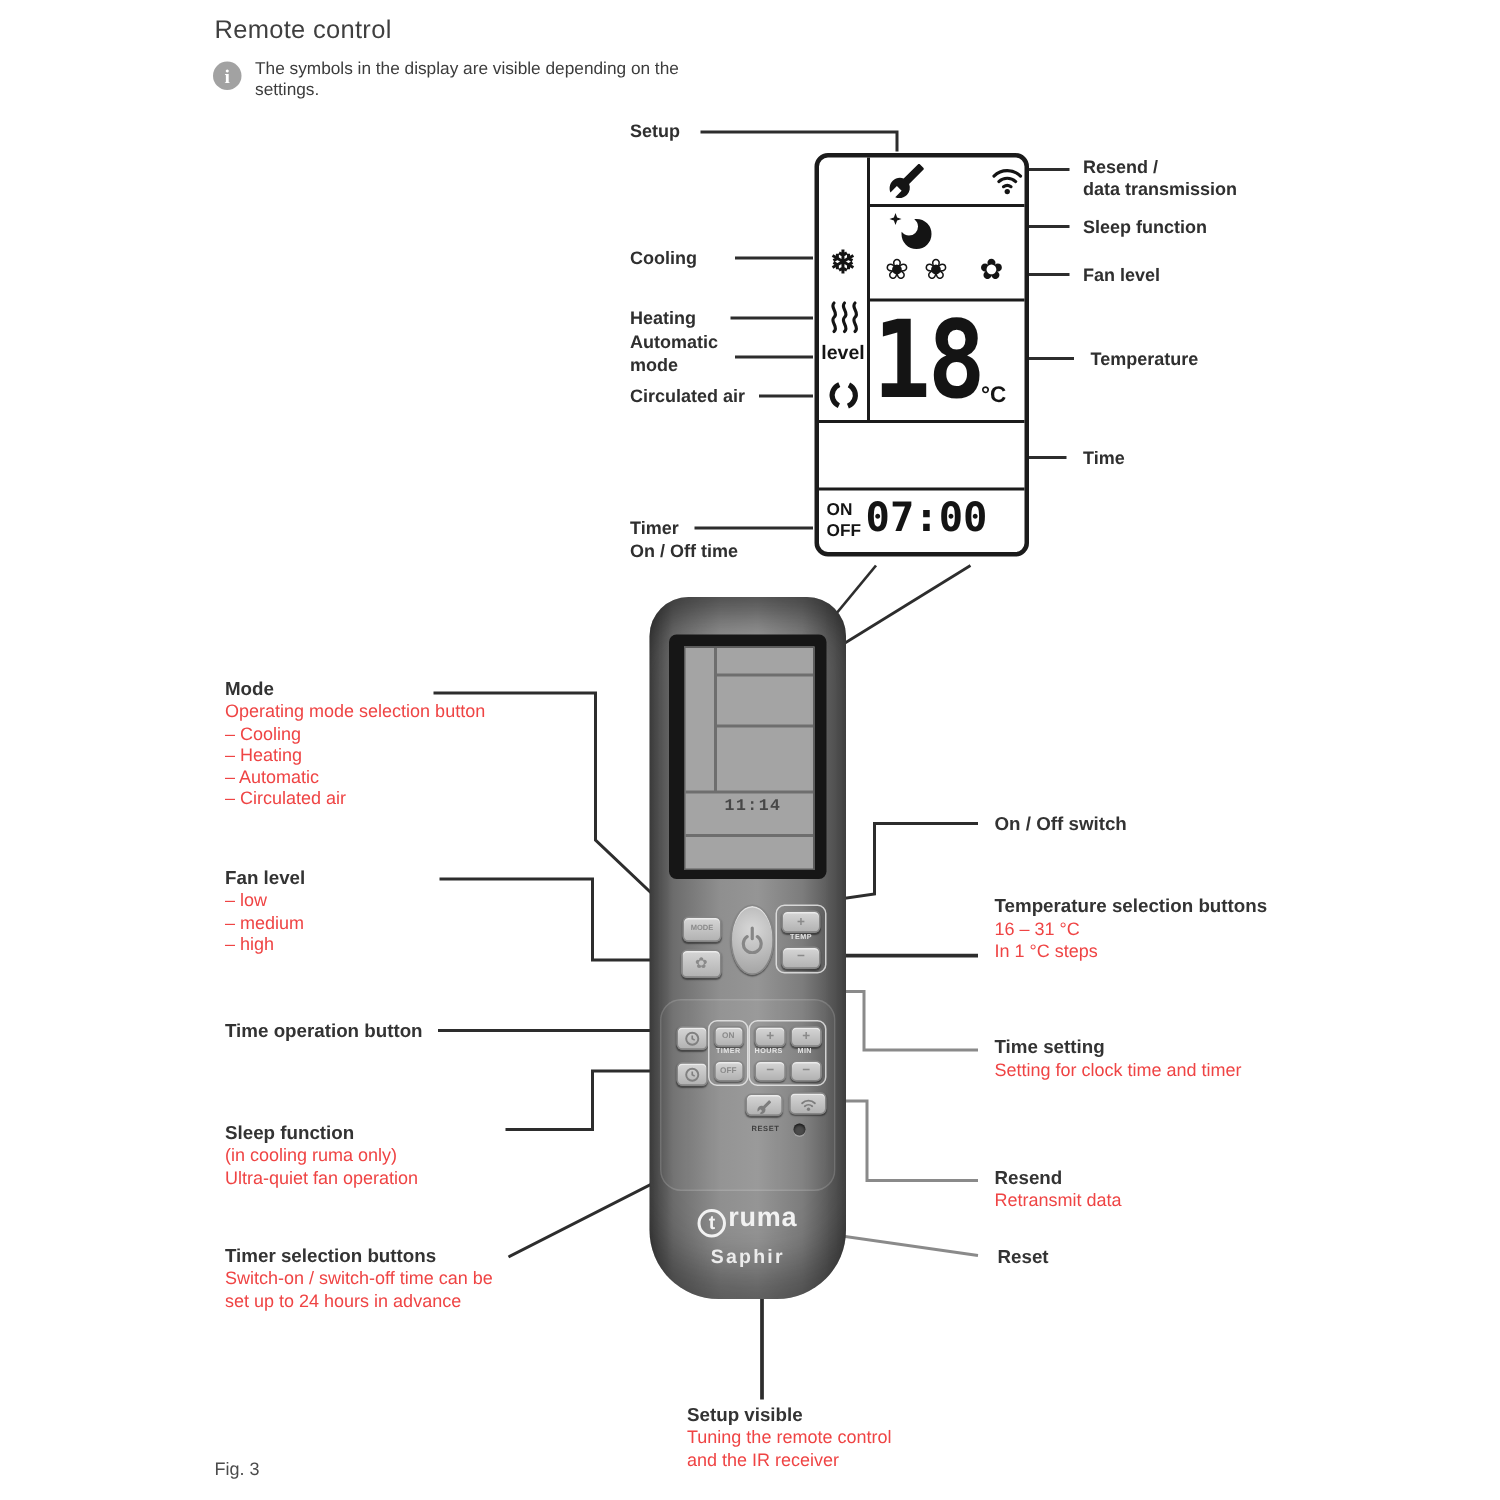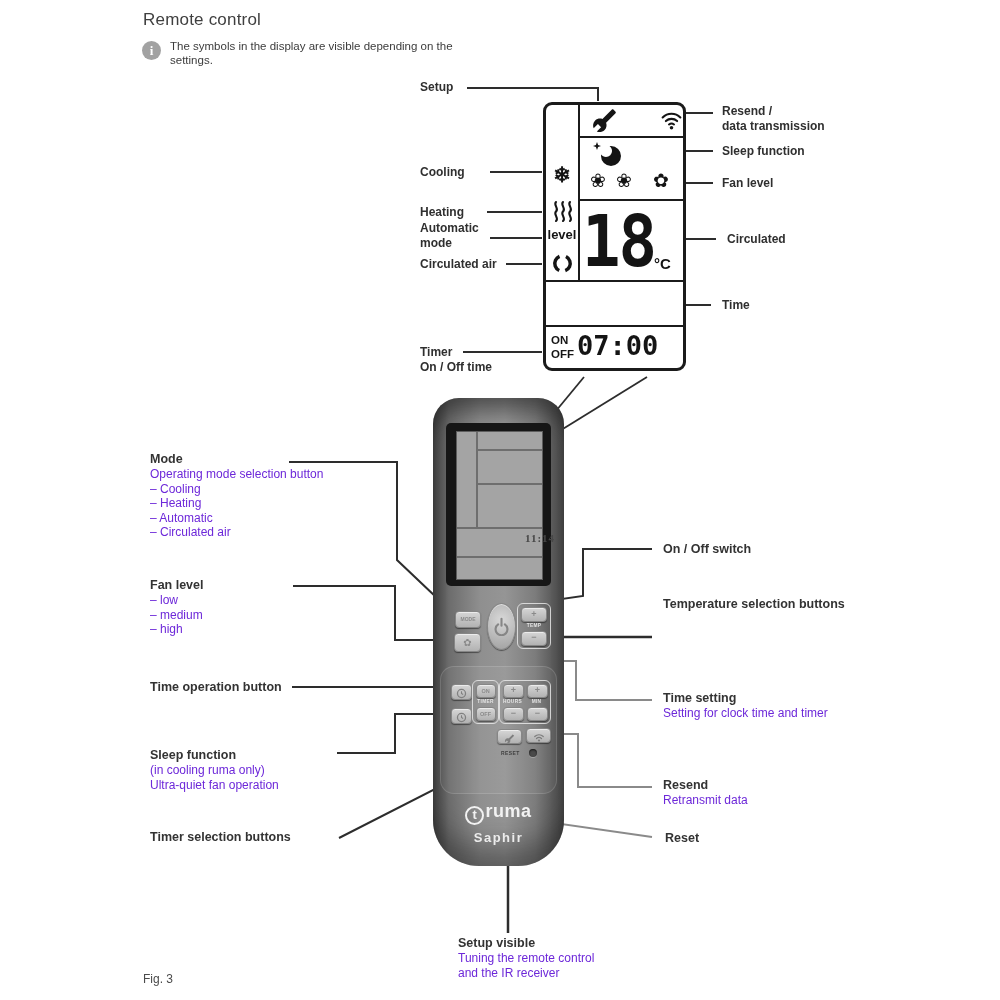--- a/index.html
+++ b/index.html
@@ -21,36 +21,36 @@
   .fan-glyph{font-size:19px;color:#141414;line-height:20px;}
   
   .remote{left:433px;top:398px;width:131px;height:468px;border-radius:26px 26px 46px 46px;
           background:linear-gradient(90deg,#404040 0%,#6c6c6c 12%,#8f8f8f 36%,#959595 55%,#7c7c7c 78%,#454545 100%);
           box-shadow:inset 0 26px 22px -14px rgba(20,20,20,.55), inset 0 -40px 30px -20px rgba(25,25,25,.45);}
   .panel{left:7px;top:268px;width:117px;height:128px;border-radius:14px;
          box-shadow:inset 0 0 0 1px rgba(255,255,255,.14);background:rgba(255,255,255,.05);}
   .bezel{left:13px;top:25px;width:105px;height:163px;background:#161616;border-radius:5px;}
   .lcd{left:10px;top:8px;width:85px;height:147px;background:#a4a4a4;border:1px solid #5d5d5d;}
   .gl{position:absolute;background:#6e6e6e;}
-  .lcdtime{left:20px;top:100px;width:44px;text-align:left;font-family:Liberation Serif, serif;
-           font-size:11px;font-weight:bold;color:#474747;letter-spacing:1px;margin-left:48px;}
+  .lcdtime{left:20px;top:100px;width:44px;text-align:right;font-family:Liberation Mono, monospace;
+           font-size:11px;font-weight:bold;color:#474747;letter-spacing:1px;}
   .btn{position:absolute;background:linear-gradient(180deg,#d6d6d6,#b2b2b2);border:1px solid #868686;
        border-radius:4px;box-shadow:0 1px 1px rgba(0,0,0,.45), inset 0 1px 0 rgba(255,255,255,.55);
        text-align:center;color:#8a8a8a;}
   .grp{position:absolute;border:1px solid rgba(238,238,238,.8);border-radius:6px;}
   .onlab{font-size:4.8px;font-weight:bold;color:#e4e4e4;text-align:center;letter-spacing:.3px;}
   .logo{left:0;right:0;top:403px;text-align:center;color:#f2f2f2;font-weight:bold;font-size:18px;letter-spacing:.5px;}
   .logo-t{display:inline-block;width:15px;height:15px;border:2px solid #f2f2f2;border-radius:50%;
           line-height:13px;font-size:13px;vertical-align:-2px;margin-right:1px;}
   .model{left:0;right:0;top:432px;text-align:center;color:#ececec;font-weight:bold;font-size:13px;letter-spacing:1.5px;}
   .resetdot{left:96px;top:351px;width:8px;height:8px;border-radius:50%;background:#4a4a4a;
             box-shadow:inset 0 1px 2px rgba(0,0,0,.7),0 1px 0 rgba(255,255,255,.25);}
   
   .ann-title{font-size:12.5px;font-weight:bold;color:#333;line-height:15px;}
-  .ann-body{font-size:12px;color:#6d28d9;line-height:14.6px;}
+  .ann-body{font-size:12px;color:#ef4444;line-height:14.6px;}
   .figcap{left:143px;top:972px;font-size:12px;color:#4b4b4b;}
 </style>
 </head>
 <body>
 
 <div class="canvas">
 
   <div class="abs page-title">Remote control</div>
   <div class="abs info-icon">i</div>
   <div class="abs info-note pre">The symbols in the display are visible depending on the
@@ -144,21 +144,21 @@
   <div class="abs dlab" style="left:420px;top:205px;">Heating</div>
   <div class="abs dlab pre" style="left:420px;top:221px;">Automatic
 mode</div>
   <div class="abs dlab" style="left:420px;top:257px;">Circulated air</div>
   <div class="abs dlab pre" style="left:420px;top:345px;">Timer
 On / Off time</div>
   <div class="abs dlab pre" style="left:722px;top:104px;">Resend /
 data transmission</div>
   <div class="abs dlab" style="left:722px;top:144px;">Sleep function</div>
   <div class="abs dlab" style="left:722px;top:176px;">Fan level</div>
-  <div class="abs dlab" style="left:727px;top:232px;">Circulated</div>
+  <div class="abs dlab" style="left:727px;top:232px;">Temperature</div>
   <div class="abs dlab" style="left:722px;top:298px;">Time</div>
 
   <div class="abs remote">
     <div class="abs panel"></div>
     <div class="abs bezel">
       <div class="abs lcd">
         <div class="gl" style="left:19px;top:0;width:2px;height:96px;"></div>
         <div class="gl" style="left:21px;top:17px;right:0;height:2px;"></div>
         <div class="gl" style="left:21px;top:51px;right:0;height:2px;"></div>
         <div class="gl" style="left:0;top:95px;right:0;height:2px;"></div>
@@ -245,26 +245,30 @@
   <div class="abs" style="left:150px;top:680px;">
     <div class="ann-title">Time operation button</div>
   </div>
   <div class="abs" style="left:150px;top:748px;">
     <div class="ann-title">Sleep function</div>
     <div class="ann-body pre">(in cooling ruma only)
 Ultra-quiet fan operation</div>
   </div>
   <div class="abs" style="left:150px;top:830px;">
     <div class="ann-title">Timer selection buttons</div>
+    <div class="ann-body pre">Switch-on / switch-off time can be
+set up to 24 hours in advance</div>
   </div>
   <div class="abs" style="left:663px;top:542px;">
     <div class="ann-title">On / Off switch</div>
   </div>
   <div class="abs" style="left:663px;top:597px;">
     <div class="ann-title">Temperature selection buttons</div>
+    <div class="ann-body pre">16 – 31 °C
+In 1 °C steps</div>
   </div>
   <div class="abs" style="left:663px;top:691px;">
     <div class="ann-title">Time setting</div>
     <div class="ann-body pre">Setting for clock time and timer</div>
   </div>
   <div class="abs" style="left:663px;top:778px;">
     <div class="ann-title">Resend</div>
     <div class="ann-body pre">Retransmit data</div>
   </div>
   <div class="abs" style="left:665px;top:831px;">

